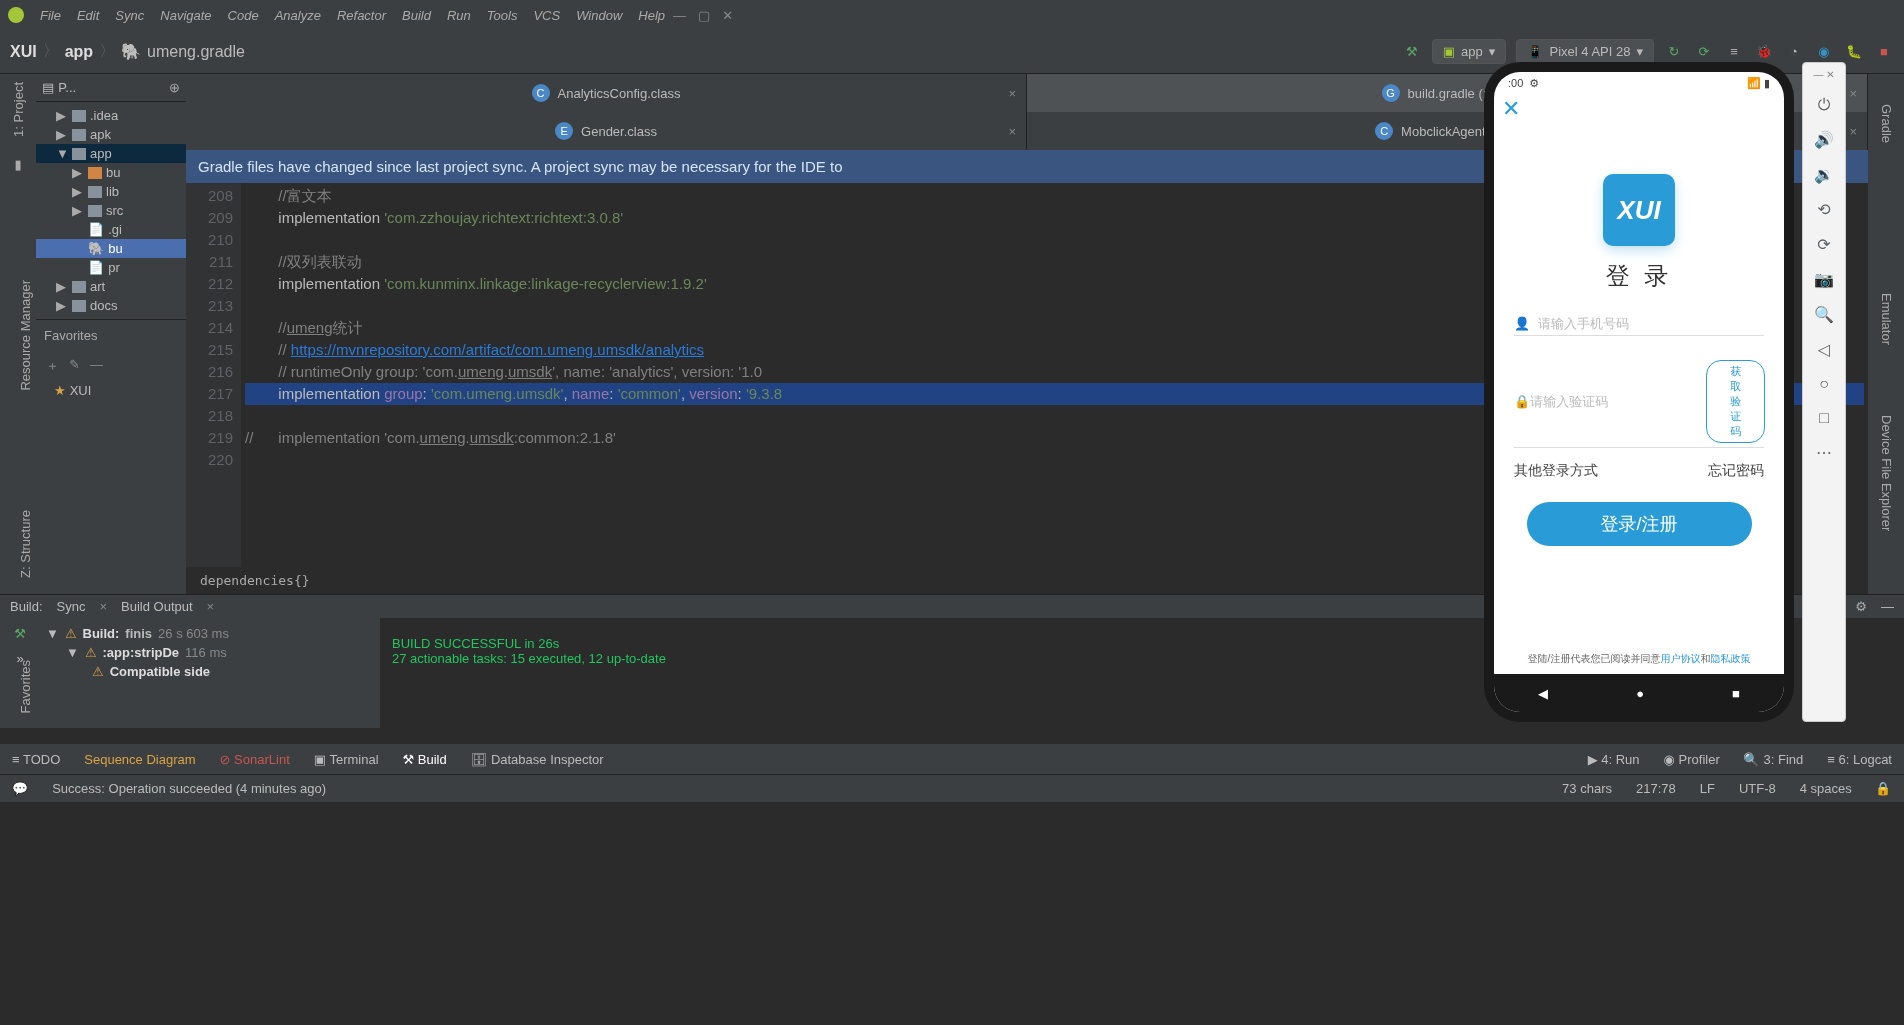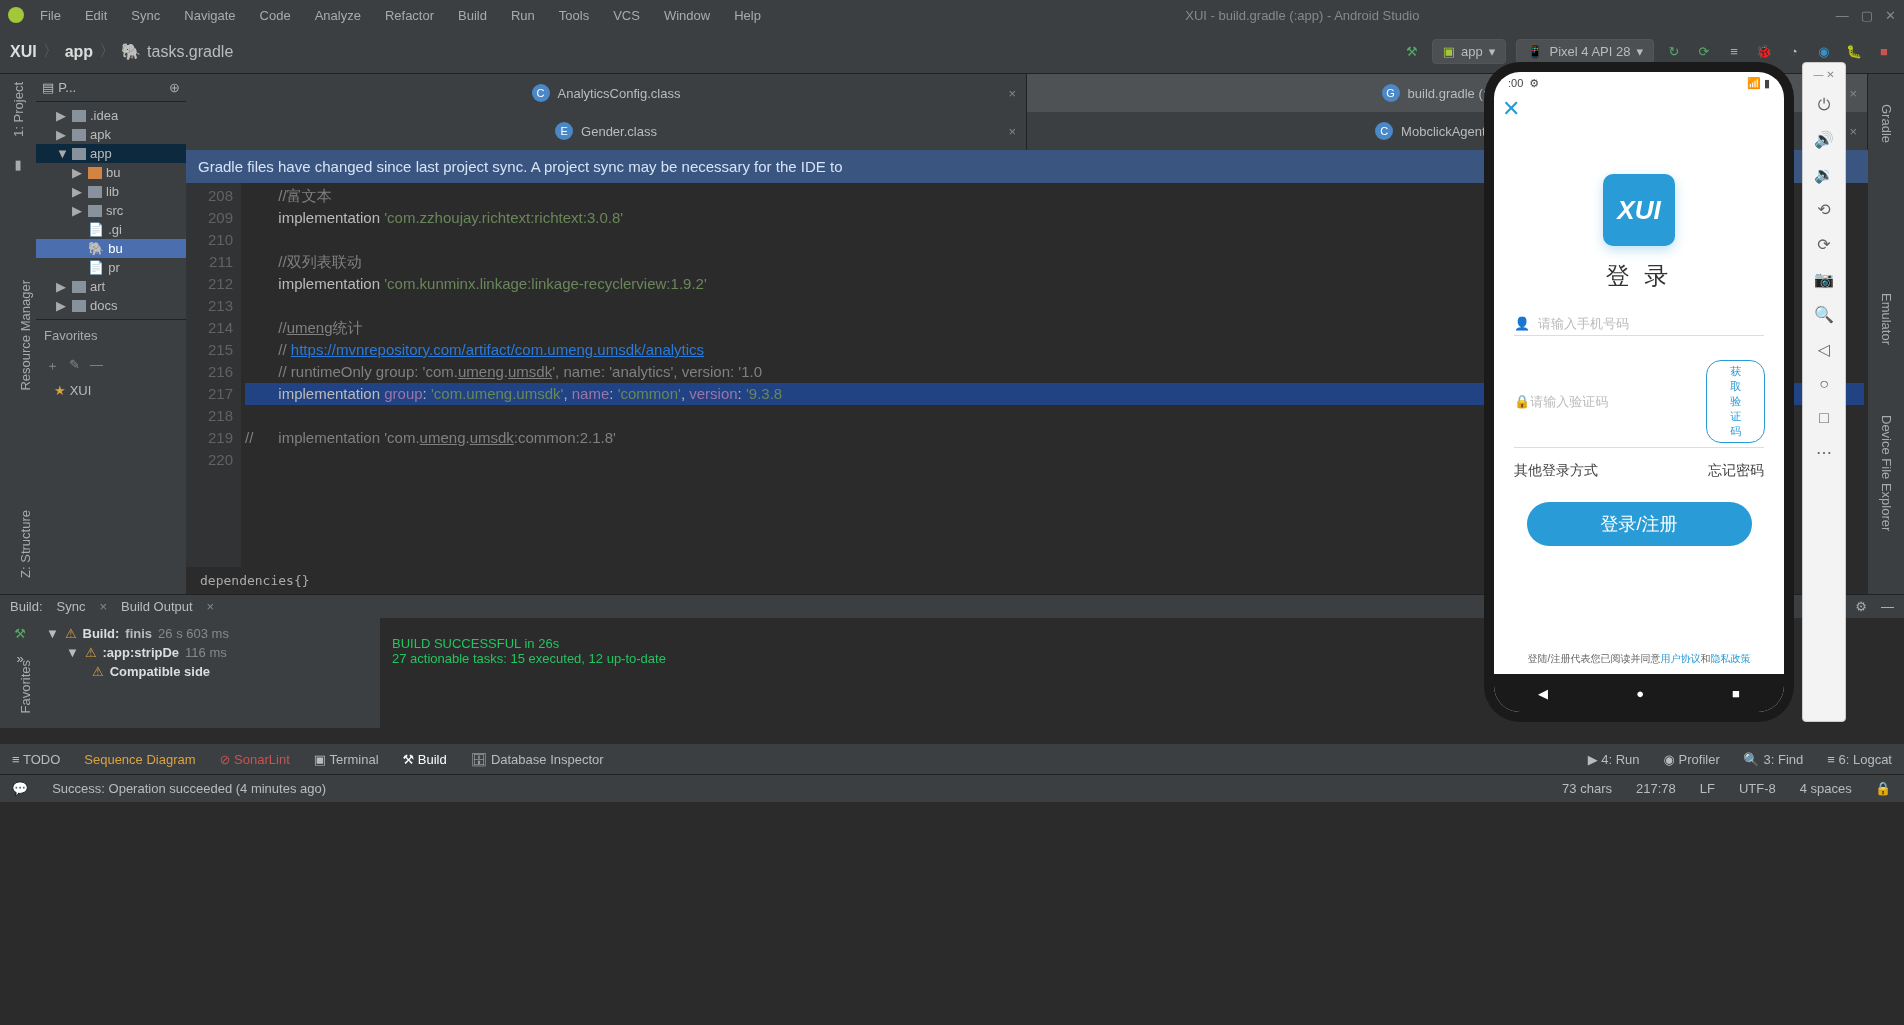--- a/index.html
+++ b/index.html
@@ -1,19 +1,19 @@
 <!DOCTYPE html>
 <html><head>
 <meta charset="utf-8">
 <style>
 * { margin: 0; padding: 0; box-sizing: border-box; font-family: "Segoe UI", sans-serif; }
 body { background: #2b2b2b; color: #bbb; height: 1025px; width: 1904px; overflow: hidden; font-size: 13px; }
 .titlebar { height: 30px; background: #3c3f41; display: flex; align-items: center; padding: 0 8px; color: #aaa; }
 .titlebar .icon { width: 16px; height: 16px; background: #a4c639; border-radius: 50%; margin-right: 8px; }
-.titlebar .menus { display: flex; gap: 8px; }
+.titlebar .menus { display: flex; gap: 0; font-style: italic; }
 .titlebar .menus span { padding: 2px 8px; cursor: pointer; }
 .titlebar .title { flex: 1; text-align: center; color: #888; }
 .titlebar .ctrls { display: flex; gap: 12px; color: #888; }
 .navbar { height: 44px; background: #3c3f41; display: flex; align-items: center; padding: 0 10px; border-bottom: 1px solid #222; }
 .navbar .crumbs { display: flex; align-items: center; gap: 6px; font-size: 16px; }
 .navbar .crumbs span.sep { color: #666; }
 .toolbar-right { margin-left: auto; display: flex; align-items: center; gap: 10px; }
 .combo { background: #4c5052; border: 1px solid #555; padding: 4px 10px; border-radius: 4px; display: flex; align-items: center; gap: 6px; }
 .run-icon { color: #59a869; }
 .icon-btn { width: 20px; height: 20px; display: flex; align-items: center; justify-content: center; cursor: pointer; }
@@ -93,36 +93,35 @@
     <span>Code</span>
     <span>Analyze</span>
     <span>Refactor</span>
     <span>Build</span>
     <span>Run</span>
     <span>Tools</span>
     <span>VCS</span>
     <span>Window</span>
     <span>Help</span>
   </div>
-  <div class="title">XUI - build.gradle (:app) - Android Studio</div>
   <div class="ctrls">
     <span>—</span>
     <span>▢</span>
     <span>✕</span>
   </div>
 </div>
 
 <div class="navbar">
   <div class="crumbs">
     <b style="color:#ddd">XUI</b>
     <span class="sep">〉</span>
     <b style="color:#ddd">app</b>
     <span class="sep">〉</span>
     <span style="color:#aaa">🐘</span>
-    <span>tasks.gradle</span>
+    <span>umeng.gradle</span>
   </div>
   <div class="toolbar-right">
     <span class="run-icon icon-btn">⚒</span>
     <div class="combo">
       <span style="color:#a4c639">▣</span>
       <span>app</span>
       <span>▾</span>
     </div>
     <div class="combo">
       <span>📱</span>

